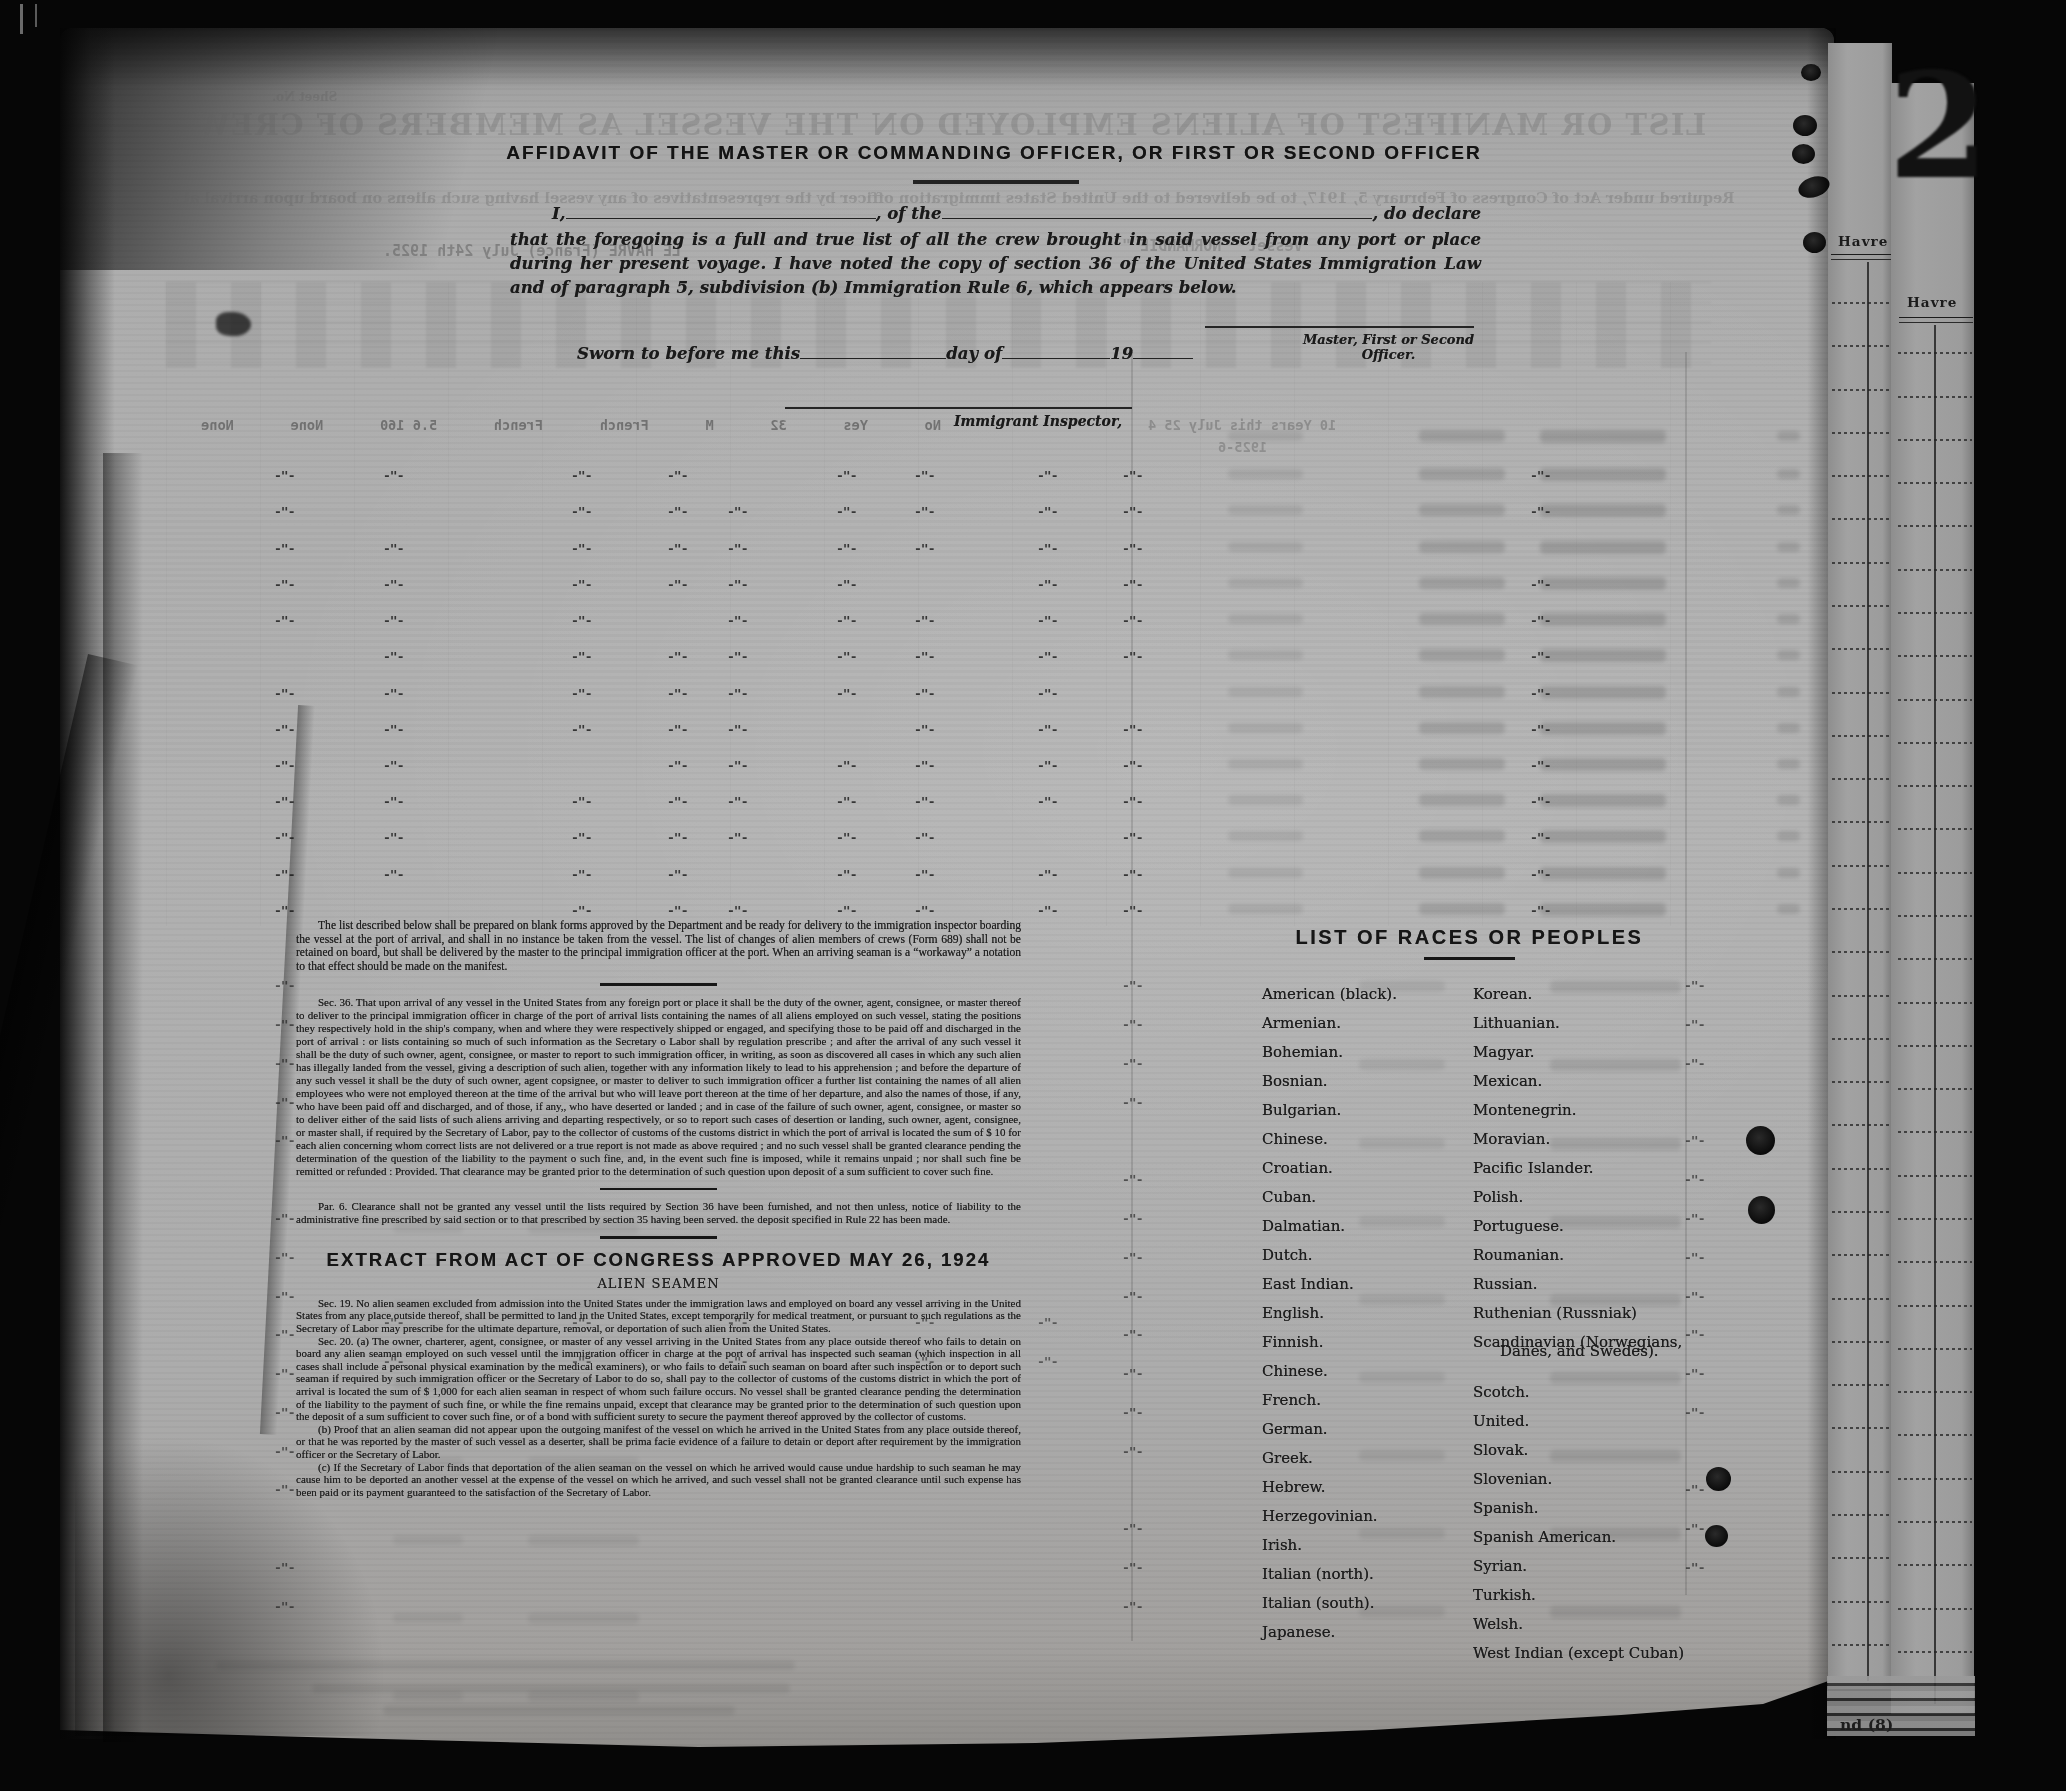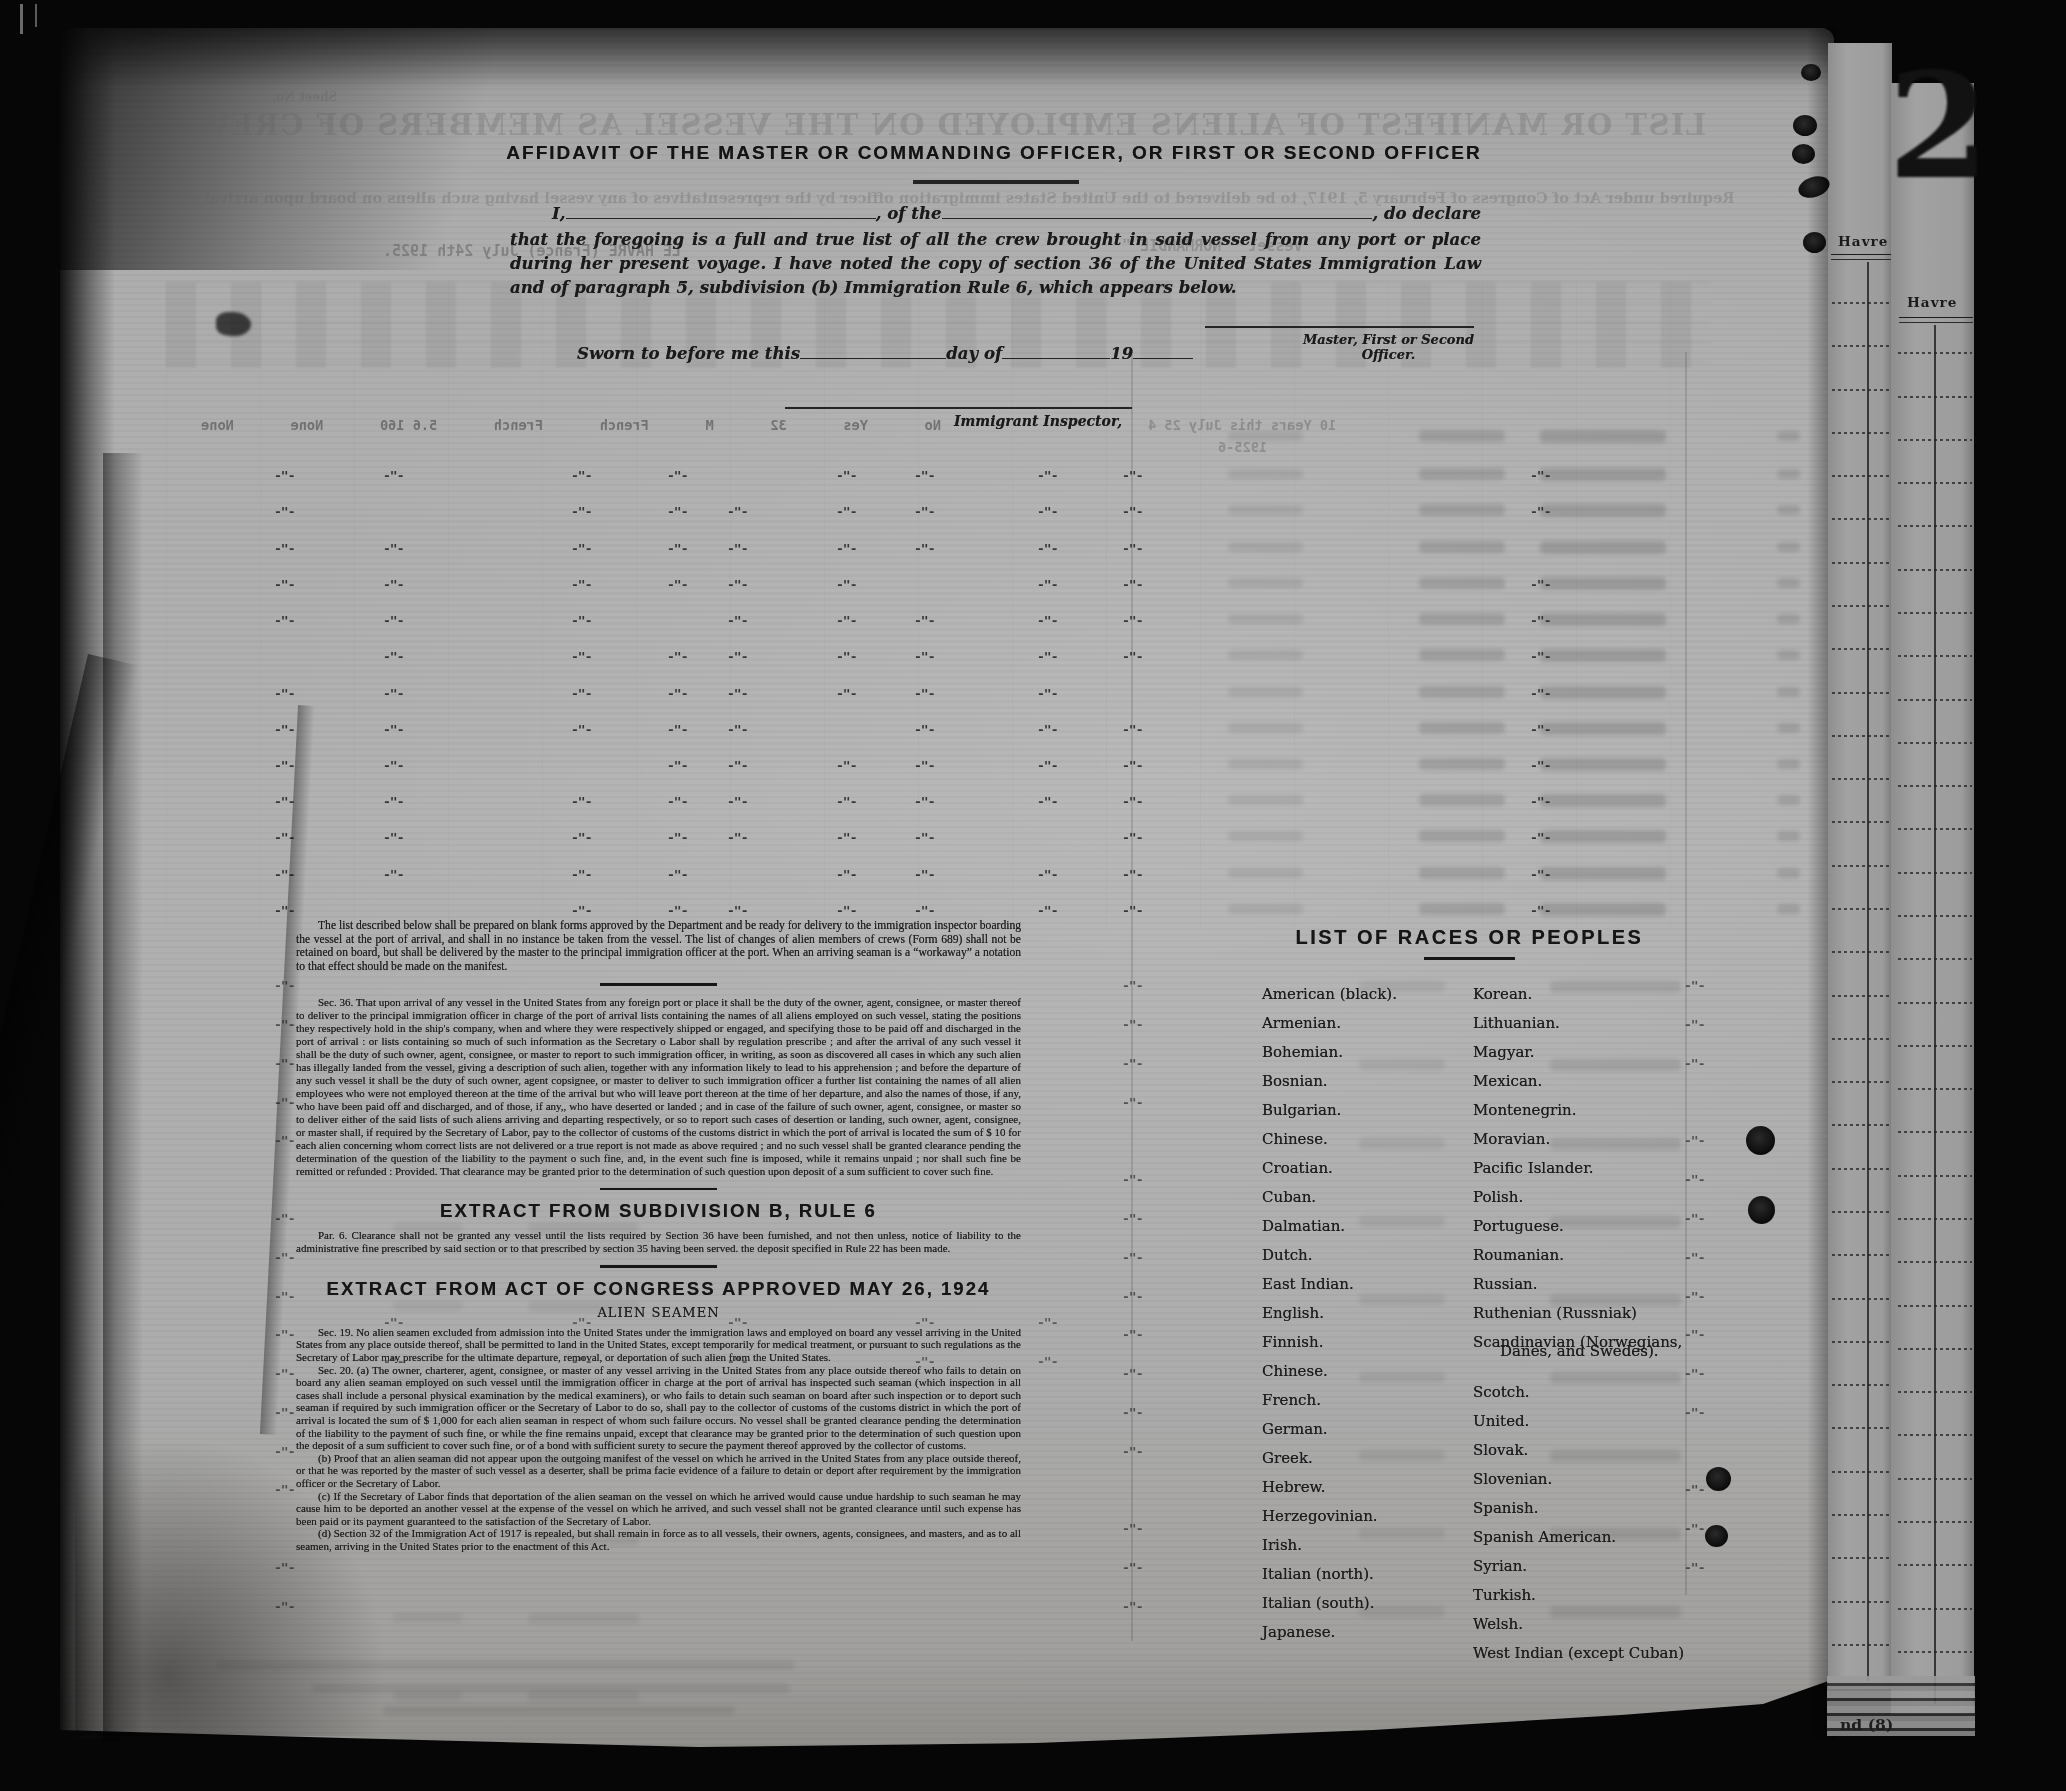--- a/index.html
+++ b/index.html
@@ -206,30 +206,28 @@
 </div>
 
 <div class="rule-line" style="left:785px;top:407px;width:347px;height:1.5px;"></div>
 <div class="serif-b-i ink" style="position:absolute;left:954px;top:413px;font-size:14px;">Immigrant Inspector,</div>
 
 <div id="left-column" style="position:absolute;left:296px;top:910px;width:725px;">
   <div class="flow-p" style="font-size:11.6px;line-height:13.6px;text-indent:22px;margin-top:9px;">The list described below shall be prepared on blank forms approved by the Department and be ready for delivery to the immigration inspector boarding the vessel at the port of arrival, and shall in no instance be taken from the vessel. The list of changes of alien members of crews (Form 689) shall not be retained on board, but shall be delivered by the master to the principal immigration officer at the port. When an arriving seaman is a “workaway” a notation to that effect should be made on the manifest.</div>
   <div class="divider"></div>
   <div class="flow-p" style="font-size:11px;line-height:13px;text-indent:22px;margin-top:8px;">Sec. 36.  That upon arrival of any vessel in the United States from any foreign port or place it shall be the duty of the owner, agent, consignee, or master thereof to deliver to the principal immigration officer in charge of the port of arrival lists containing the names of all aliens employed on such vessel, stating the positions they respectively hold in the ship's company, when and where they were respectively shipped or engaged, and specifying those to be paid off and discharged in the port of arrival : or lists containing so much of such information as the Secretary o  Labor shall by regulation prescribe ; and after the arrival of any such vessel it shall be the duty of such owner, agent, consignee, or master to report to such immigration officer, in writing, as soon as discovered  all cases in  which any such alien has illegally landed from the vessel, giving a description of such alien, together with any information likely to lead to his apprehension ; and before the departure of any such vessel it shall be the duty of such owner, agent copsignee, or master to  deliver to  such immigration officer a further list containing the names of all alien employees who were not employed thereon at the time of the arrival but  who will leave port thereon at the time of her departure, and also the names of those, if any, who have been paid off and discharged, and of those, if any,, who have deserted or landed ; and in case of the failure of such owner, agent, consignee, or master so to deliver either of the said lists of such aliens arriving and departing respectively, or so to report such cases of desertion or landing, such owner, agent, consignee, or master shall, if required by the Secretary of Labor, pay to the collector of customs of the customs district in which the port of arrival is located the sum of $ 10 for each alien concerning whom correct lists are not delivered or a true report is not made as above required ; and no such vessel shall be granted clearance pending the determination of the question of the liability to the payment o such fine, and, in the event such fine is imposed, while it remains unpaid ; nor shall such fine be remitted or refunded : Provided. That clearance may be granted prior to the determination of such question upon deposit of a sum sufficient to cover such fine.</div>
   <div class="divider"></div>
-  <div class="flow-h" style="font-size:18.6px;">EXTRACT FROM SUBDIVISION B, RULE 6</div>
   <div class="flow-p" style="font-size:11px;line-height:13px;text-indent:22px;margin-top:7px;">Par. 6. Clearance shall not  be granted any vessel  until the lists  required by  Section 36 have been furnished, and not then unless, notice of liability to the administrative fine prescribed by said section  or  to that  prescribed  by  section 35  having been served. the deposit specified in Rule 22 has been made.</div>
   <div class="divider"></div>
   <div class="flow-h" style="font-size:18.6px;">EXTRACT FROM ACT OF CONGRESS APPROVED MAY 26, 1924</div>
   <div class="flow-p" style="font-size:13px;text-align:center;letter-spacing:1px;margin-top:5px;font-family:'DejaVu Serif',serif;">ALIEN SEAMEN</div>
   <div class="flow-p" style="font-size:11px;line-height:12.6px;text-indent:22px;margin-top:6px;">Sec. 19.  No alien seamen excluded from admission into the United States under the immigration laws and employed on board any vessel arriving in the United States from any place outside thereof, shall be permitted to land in the United States, except temporarily for medical treatment, or pursuant to such regulations as the Secretary of Labor may prescribe for the ultimate departure, removal, or deportation of such alien from the United States.</div>
   <div class="flow-p" style="font-size:11px;line-height:12.6px;text-indent:22px;">Sec. 20. (a) The owner, charterer, agent, consignee, or master of any vessel arriving in the United States from any place outside thereof who fails to detain on board any alien seaman employed on such vessel until the immigration officer in charge at the port of arrival has inspected such seaman (which inspection in all cases shall include a personal physical examination by the medical examiners), or who fails to detain such seaman on board after such inspection or to deport such seaman if required by such immigration officer or the Secretary of Labor to do so, shall pay to the collector of customs of the customs district in which the port of arrival is located the sum of $ 1,000 for each alien seaman in respect of whom such failure occurs. No vessel shall be granted clearance pending the determination of the liability to the payment of such fine, or while the fine remains unpaid, except that clearance may be granted prior to the determination of such question upon the deposit of a sum sufficient to cover such fine, or of a bond with sufficient surety to secure the payment thereof approved by the collector of customs.</div>
   <div class="flow-p" style="font-size:11px;line-height:12.6px;text-indent:22px;">(b) Proof that an alien seaman did not appear upon the outgoing manifest of the vessel on which he arrived in the United States from any place outside thereof, or that he was reported by the master of such vessel as a deserter, shall be prima facie evidence of a failure to detain or deport after requirement by the immigration officer or the Secretary of Labor.</div>
   <div class="flow-p" style="font-size:11px;line-height:12.6px;text-indent:22px;">(c) If the Secretary of Labor finds that deportation of the alien seaman on the vessel on which he arrived would cause undue hardship to such seaman he may cause him to be deported an another vessel at the expense of the vessel on which he arrived, and such vessel shall not be granted clearance until such expense has been paid or its payment guaranteed to the satisfaction of the Secretary of Labor.</div>
-  <div class="flow-p" style="font-size:11px;line-height:12.6px;text-indent:22px;">(d) Section 32 of the Immigration Act  of 1917 is repealed, but shall remain in force as to all vessels, their owners, agents, consignees, and masters, and as to all seamen, arriving in the United States prior to the enactment of this Act.</div>
 </div>
 
 <div style="position:absolute;left:1248px;top:926px;width:443px;">
   <div class="flow-h" style="font-size:20px;letter-spacing:2.5px;">LIST OF RACES OR PEOPLES</div>
   <div class="divider" style="width:91px;margin:8px auto 0 auto;"></div>
   <div style="display:flex;margin-top:25px;">
     <div id="races-left" style="width:211px;padding-left:14px;">
         <div class="race-item">American (black).</div>
         <div class="race-item">Armenian.</div>
         <div class="race-item">Bohemian.</div>

